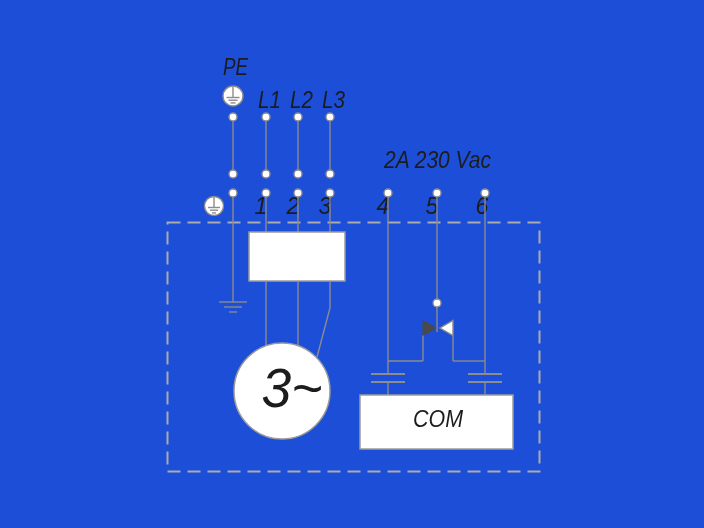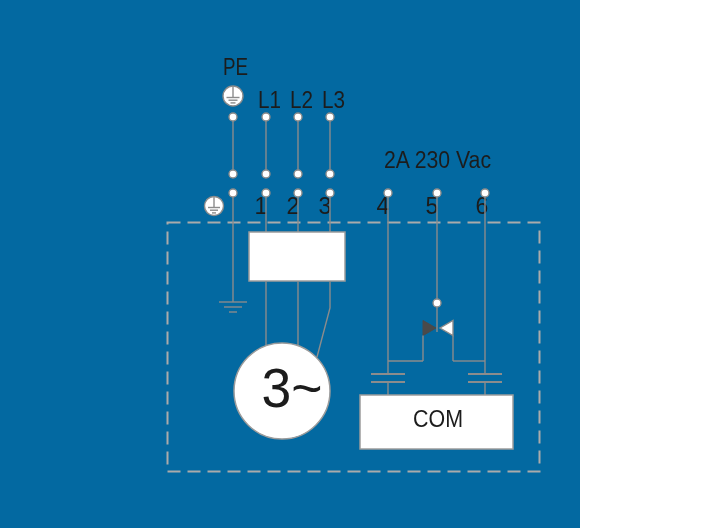--- a/index.html
+++ b/index.html
@@ -3,24 +3,25 @@
 <meta charset="utf-8">
 <style>
   html, body {
     margin: 0;
     padding: 0;
     background: #ffffff;
     font-family: "Liberation Sans", sans-serif;
   }
   .canvas {
     position: relative;
-    width: 580px;
+    width: 704px;
     height: 528px;
-    background: #0369a1;
+    background: #1d4ed8;
     overflow: hidden;
+    font-style: italic;
   }
   svg text {
     font-family: "Liberation Sans", sans-serif;
     fill: #1c1c1c;
   }
   .lbl      { font-size: 24px; }
   .lbl-sm   { font-size: 23px; }
   .lbl-num  { font-size: 23px; text-anchor: middle; }
   .lbl-motor{ font-size: 56px; text-anchor: middle; }
   .lbl-com  { font-size: 24px; text-anchor: middle; }

